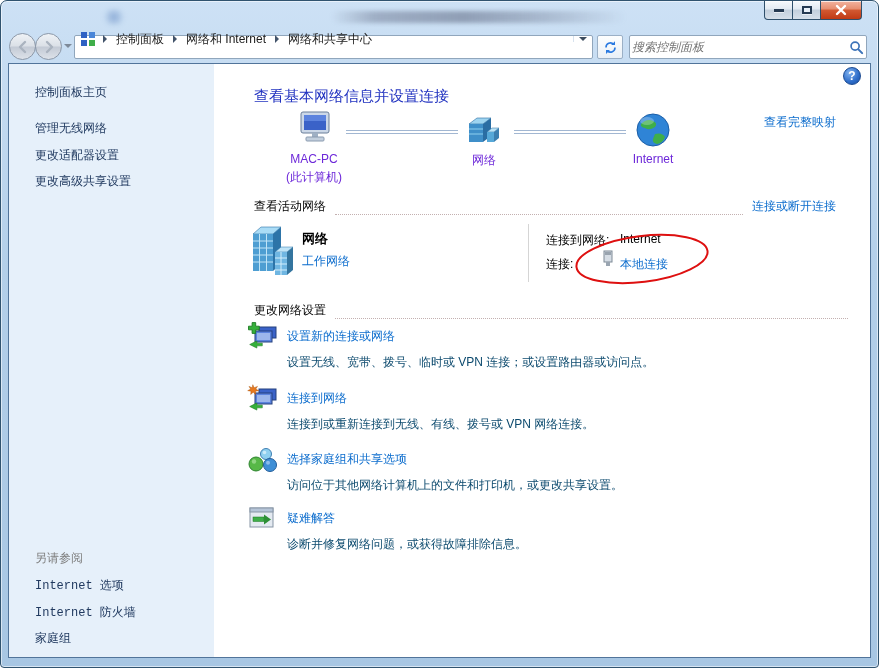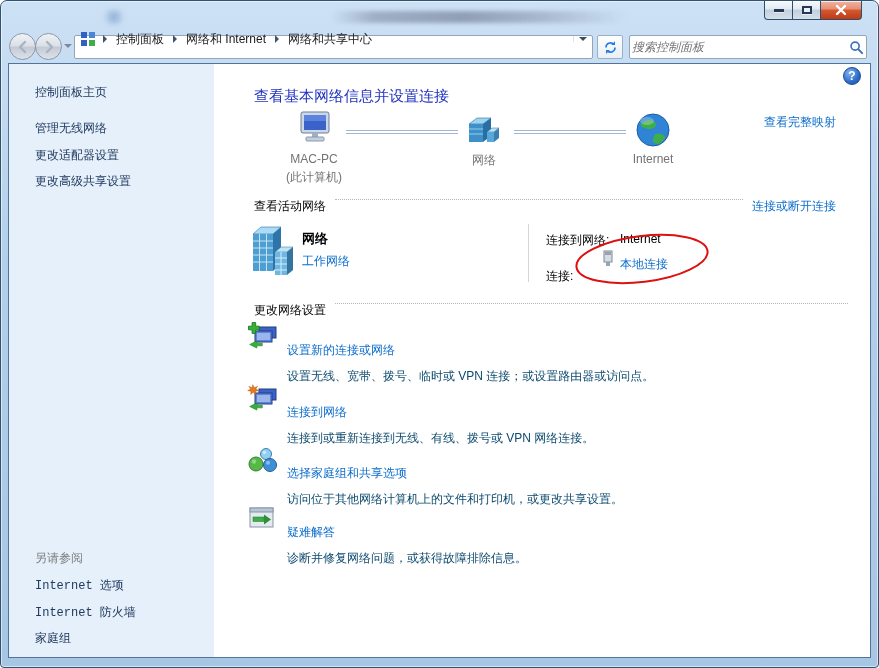--- a/index.html
+++ b/index.html
@@ -62,43 +62,43 @@
   .content { position:absolute; left:205px; right:0; top:0; bottom:0; background:#fff; }
 
   .help-btn { position:absolute; top:3px; right:9px; width:18px; height:18px; border-radius:50%;
     background:radial-gradient(circle at 35% 30%, #82b3ef, #2d6cc9 60%, #1b4e9d);
     border:1px solid #1a4a92; color:#fff; font-weight:bold; font-size:12px; text-align:center; line-height:17px; }
 
   .page-title { position:absolute; left:40px; top:23px; font-size:15px; color:#2233c0; }
 
   .map-line { position:absolute; top:66px; height:4px; border-top:1px solid #a2b7d2; border-bottom:1px solid #a2b7d2; }
   .map-icon { position:absolute; }
-  .map-label { position:absolute; width:140px; text-align:center; color:#737373; }
+  .map-label { position:absolute; width:140px; text-align:center; color:#6d28d9; }
   .link { color:#0b6ccd; cursor:pointer; white-space:nowrap; }
   .full-map-link { position:absolute; top:50px; right:34px; }
 
-  .section-row { position:absolute; left:40px; display:flex; align-items:flex-start; }
+  .section-row { position:absolute; left:40px; display:flex; align-items:flex-end; }
   .section-title { white-space:nowrap; color:#000; }
   .dotleader { flex:1; border-top:1px dotted #c3b0b0; margin:1px 9px 0 9px; }
 
   .an-icon { position:absolute; left:33px; top:160px; }
   .an-name { position:absolute; left:88px; top:166px; font-weight:bold; font-size:13px; }
   .an-cat  { position:absolute; left:88px; top:189px; }
   .an-divider { position:absolute; left:314px; top:160px; width:1px; height:58px; background:#d5d5d5; }
   .an-label1 { position:absolute; left:332px; top:168px; }
-  .an-label2 { position:absolute; left:332px; top:192px;margin-top:12px; }
+  .an-label2 { position:absolute; left:332px; top:192px; }
   .an-value1 { position:absolute; left:406px; top:168px; }
   .eth-icon  { position:absolute; left:387px; top:186px; }
   .an-conn   { position:absolute; left:406px; top:192px; }
   .red-ellipse { position:absolute; left:352px; top:166px; overflow:visible; pointer-events:none; }
 
   .s-item { position:absolute; left:33px; right:10px; display:flex; }
   .s-icon { width:32px; flex:0 0 32px; }
   .s-text { margin-left:8px; }
-  .s-title { display:block; margin:20px 0 9px 0; }
+  .s-title { display:block; margin:6px 0 9px 0; }
   .s-desc { color:#0c4a6e; }
 </style>
 </head>
 <body>
 
 <div class="window">
 
   <div class="titlebar">
     <div class="watermark2"></div>
     <div class="watermark"></div>

